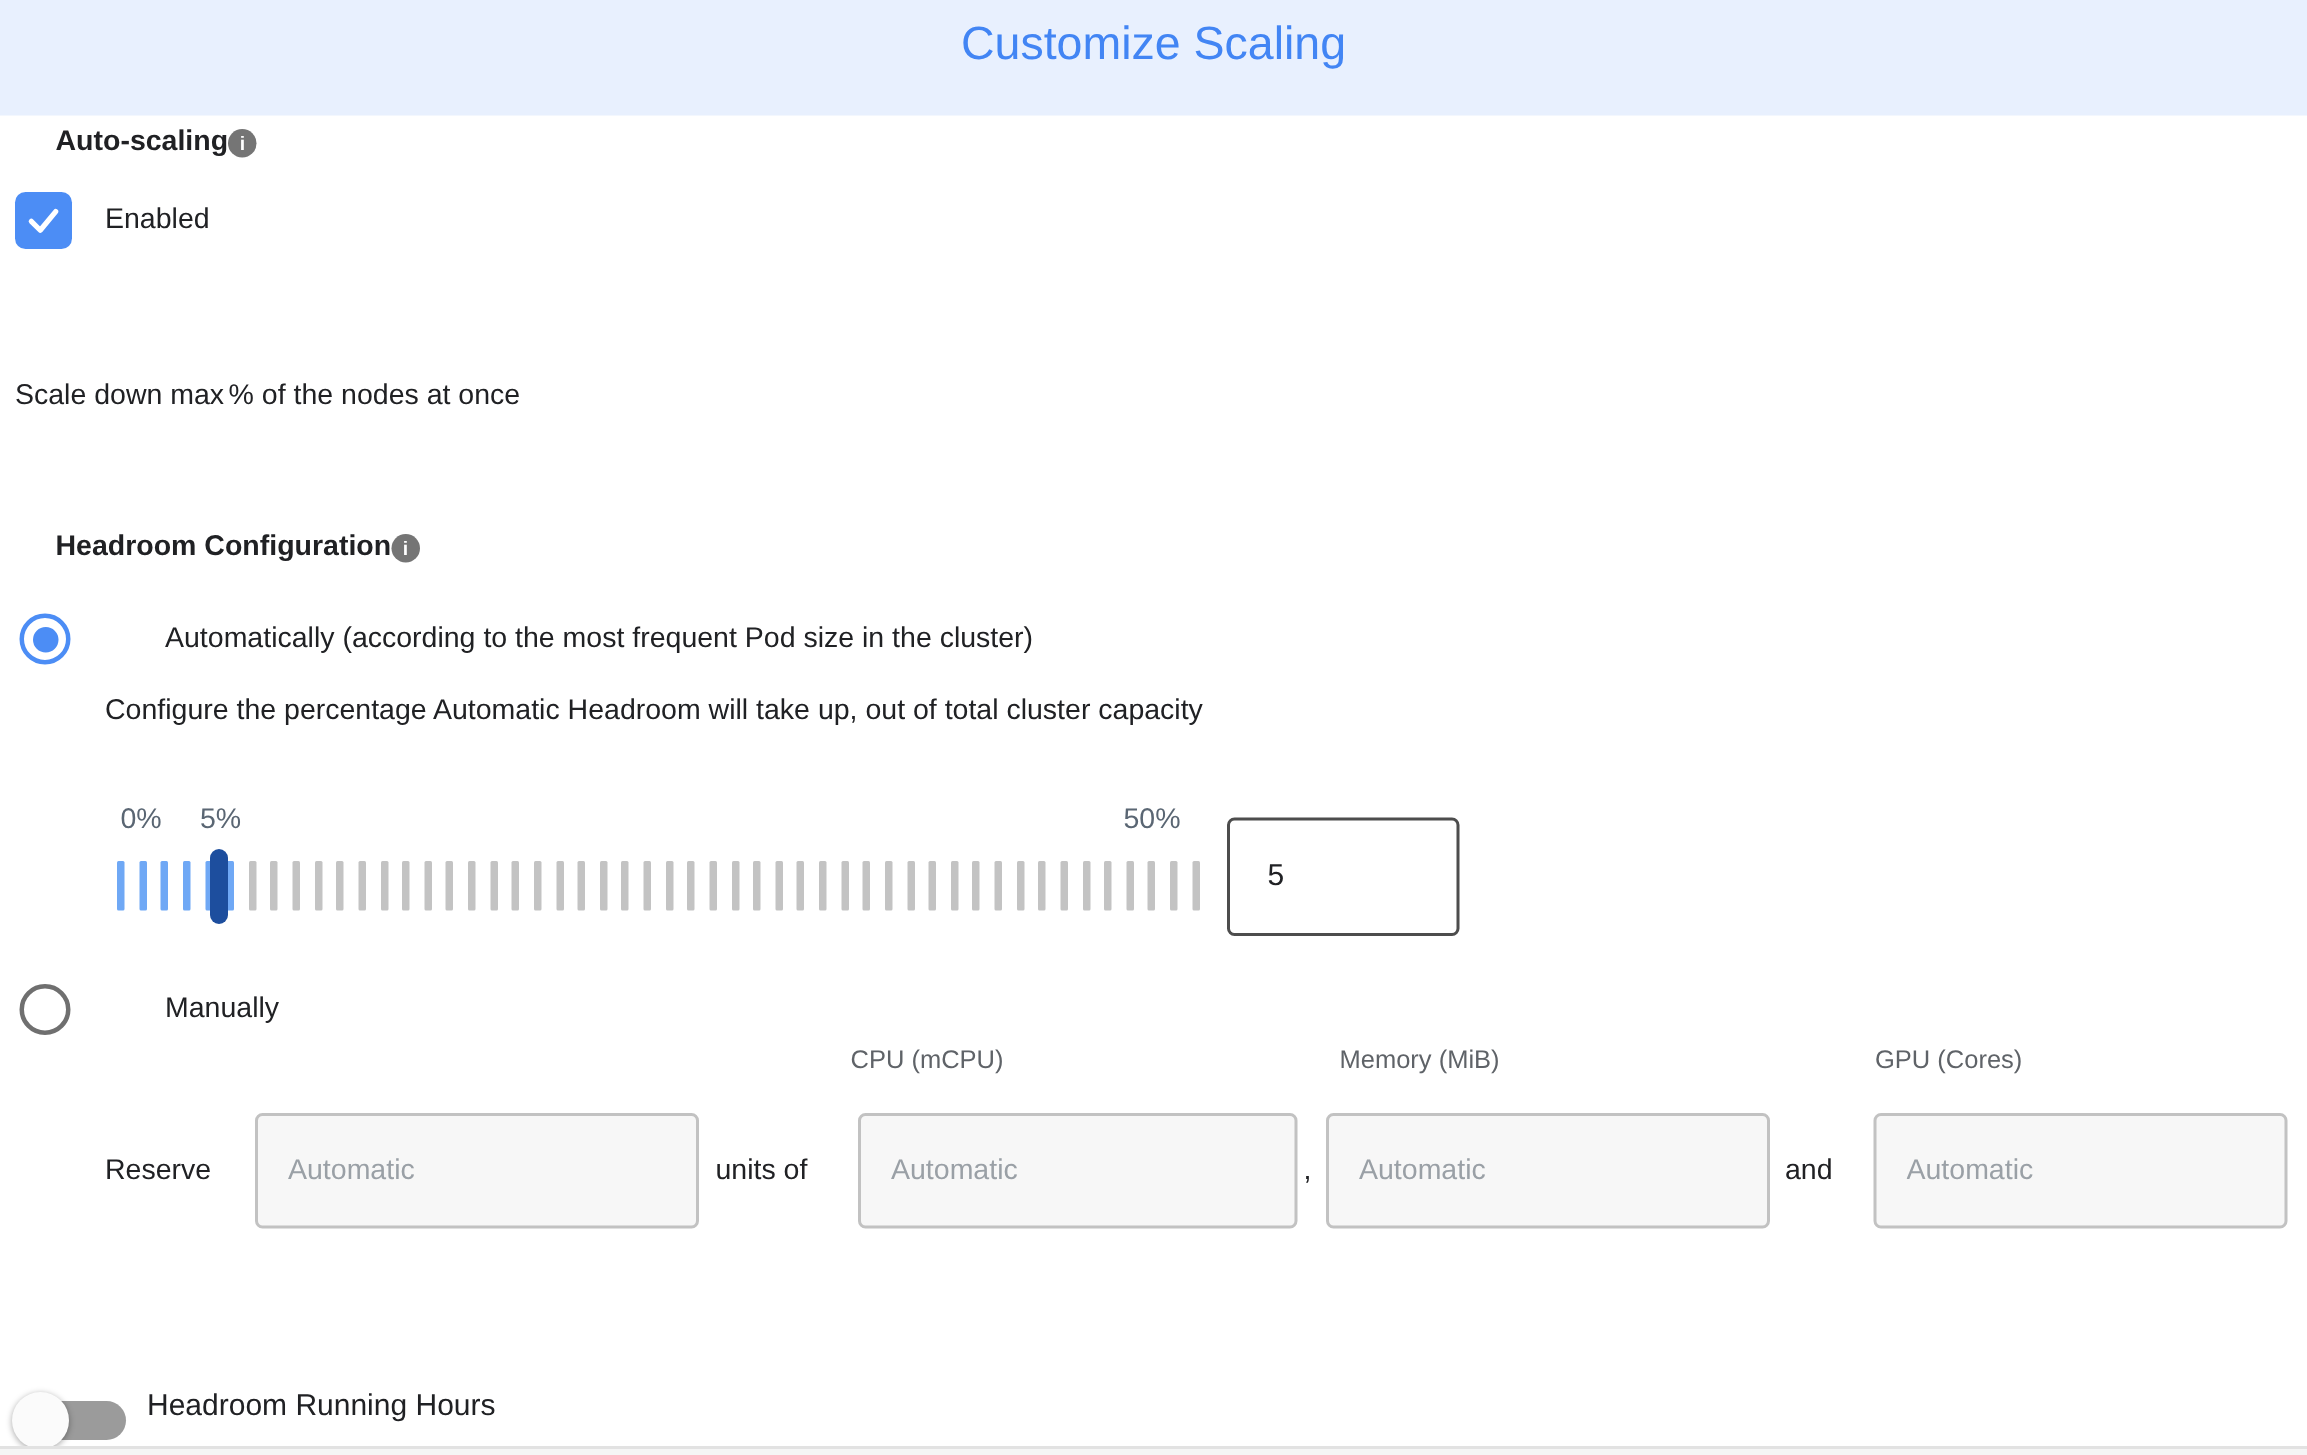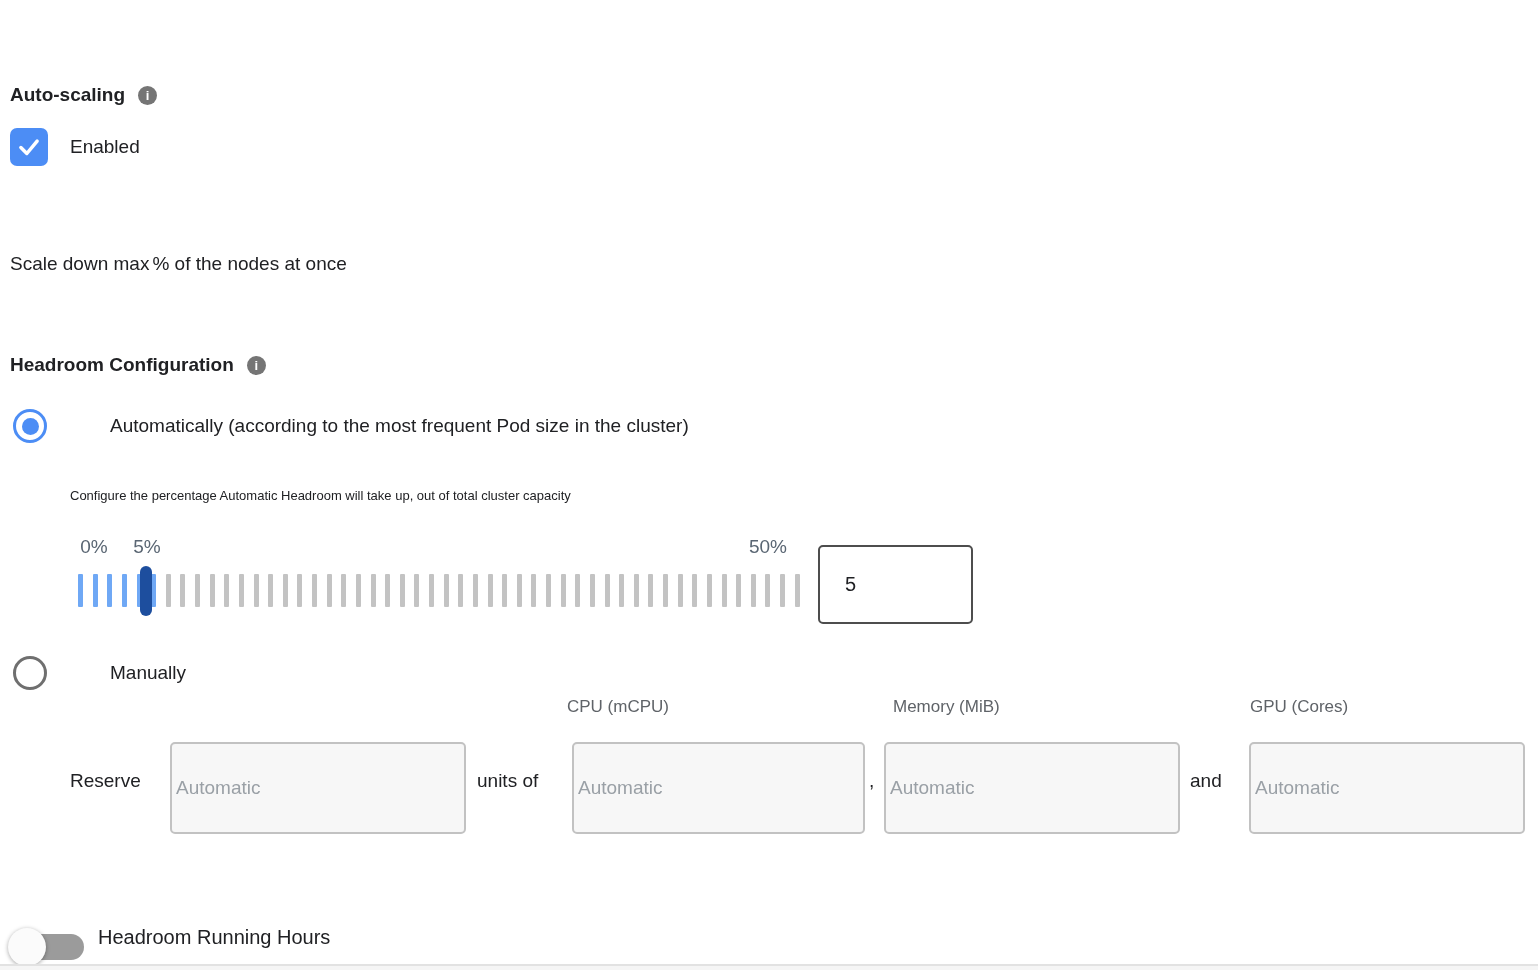--- a/index.html
+++ b/index.html
@@ -13,21 +13,21 @@
   html,body{background:#fff;}
   .page{
     position:relative;width:1538px;height:970px;background:#fff;overflow:hidden;
     font-family:"Liberation Sans",sans-serif;color:var(--text-main);
   }
   .band{
     position:absolute;left:0;top:0;width:100%;height:77px;background:var(--band-bg);
     display:flex;justify-content:center;align-items:flex-start;padding-top:9px;
   }
   .band h1{font-size:31px;font-weight:500;color:var(--accent-blue);line-height:40px;}
-  .section-label-row{position:absolute;display:flex;align-items:center;gap:13px;}
+  .section-label-row{position:absolute;display:flex;align-items:center;margin-left:27px;}
   .section-label{font-size:19px;font-weight:700;color:var(--text-main);}
   .info-icon{
     width:19px;height:19px;border-radius:50%;background:#757575;color:#fff;
     display:flex;align-items:center;justify-content:center;
     font-size:13px;font-weight:700;font-style:normal;line-height:1;
   }
   .checkbox-row{position:absolute;left:10px;top:128px;display:flex;align-items:center;}
   .checkbox{
     width:38px;height:38px;border-radius:7px;background:var(--checkbox-blue);
     display:flex;align-items:center;justify-content:center;cursor:pointer;
@@ -44,62 +44,65 @@
   .scaledown-suffix{margin-left:3px;font-size:19px;}
   .scaledown-prefix{font-size:19px;}
   .radio-row{position:absolute;display:flex;align-items:center;gap:40px;}
   .radio{
     width:34px;height:34px;border-radius:50%;border:3px solid #6F6F6F;background:#fff;
     display:flex;align-items:center;justify-content:center;cursor:pointer;flex:0 0 auto;
   }
   .radio.selected{border-color:var(--checkbox-blue);}
   .radio.selected .dot{width:17px;height:17px;border-radius:50%;background:var(--checkbox-blue);}
   .radio-label{margin-left:23px;font-size:19px;}
-  .option-desc{position:absolute;left:70px;top:488px;font-size:13px;color:var(--text-main);}
+  .option-desc{position:absolute;left:70px;top:463px;font-size:19px;color:var(--text-main);}
   .slider-label{
     position:absolute;top:536px;transform:translateX(-50%);
     font-size:19px;color:var(--label-slate);
   }
   .ticks{
     position:absolute;left:78px;top:574px;width:722px;height:33px;
     display:flex;justify-content:space-between;align-items:stretch;cursor:pointer;
   }
   .tick{width:5px;border-radius:1px;background:var(--tick-gray);}
   .tick.blue{background:var(--tick-blue);}
   .slider-thumb{
     position:absolute;left:140px;top:566px;width:12px;height:50px;border-radius:6px;
     background:var(--thumb-navy);cursor:grab;
   }
   .headroom-value{position:absolute;left:818px;top:545px;width:155px;}
   .col-header{position:absolute;top:697px;font-size:17px;color:var(--text-gray);}
   .reserve-label,.inline-word{
     position:absolute;top:742px;height:77px;display:flex;align-items:center;font-size:19px;
   }
   .auto-field{
-    position:absolute;top:742px;height:92px;background:var(--field-bg);
+    position:absolute;top:742px;height:77px;background:var(--field-bg);
     border:2px solid var(--field-border);border-radius:5px;
     font-family:"Liberation Sans",sans-serif;font-size:19px;color:var(--text-main);
-    padding-left:4px;outline:none;
+    padding-left:20px;outline:none;
   }
   .auto-field::placeholder{color:var(--placeholder-gray);opacity:1;}
   .toggle{position:absolute;left:12px;top:919px;width:84px;height:44px;cursor:pointer;}
   .toggle .track{position:absolute;left:2px;top:15px;width:70px;height:26px;border-radius:13px;background:#9B9B9B;}
   .toggle .knob{
     position:absolute;left:-4px;top:9px;width:38px;height:38px;border-radius:50%;
     background:#FBFBFB;box-shadow:0 1px 4px rgba(0,0,0,0.35);
   }
   .toggle-label{position:absolute;left:98px;top:926px;font-size:20px;}
   .divider{position:absolute;left:0;top:964px;width:100%;height:2px;background:#E2E2E2;}
   .bottom-strip{position:absolute;left:0;top:966px;width:100%;height:4px;background:#F5F5F5;}
 </style>
 </head>
 <body>
 
 <div class="page">
 
+  <div class="band">
+    <h1>Customize Scaling</h1>
+  </div>
 
   <div class="section-label-row" style="left:10px;top:84px;">
     <span class="section-label">Auto-scaling</span>
     <span class="info-icon">i</span>
   </div>
 
   <div class="checkbox-row">
     <div class="checkbox">
       <svg viewBox="0 0 24 24">
         <polyline points="4.5,12.5 10,18 19.5,6.5" fill="none" stroke="#ffffff" stroke-width="3.2" stroke-linecap="round" stroke-linejoin="round"></polyline>

